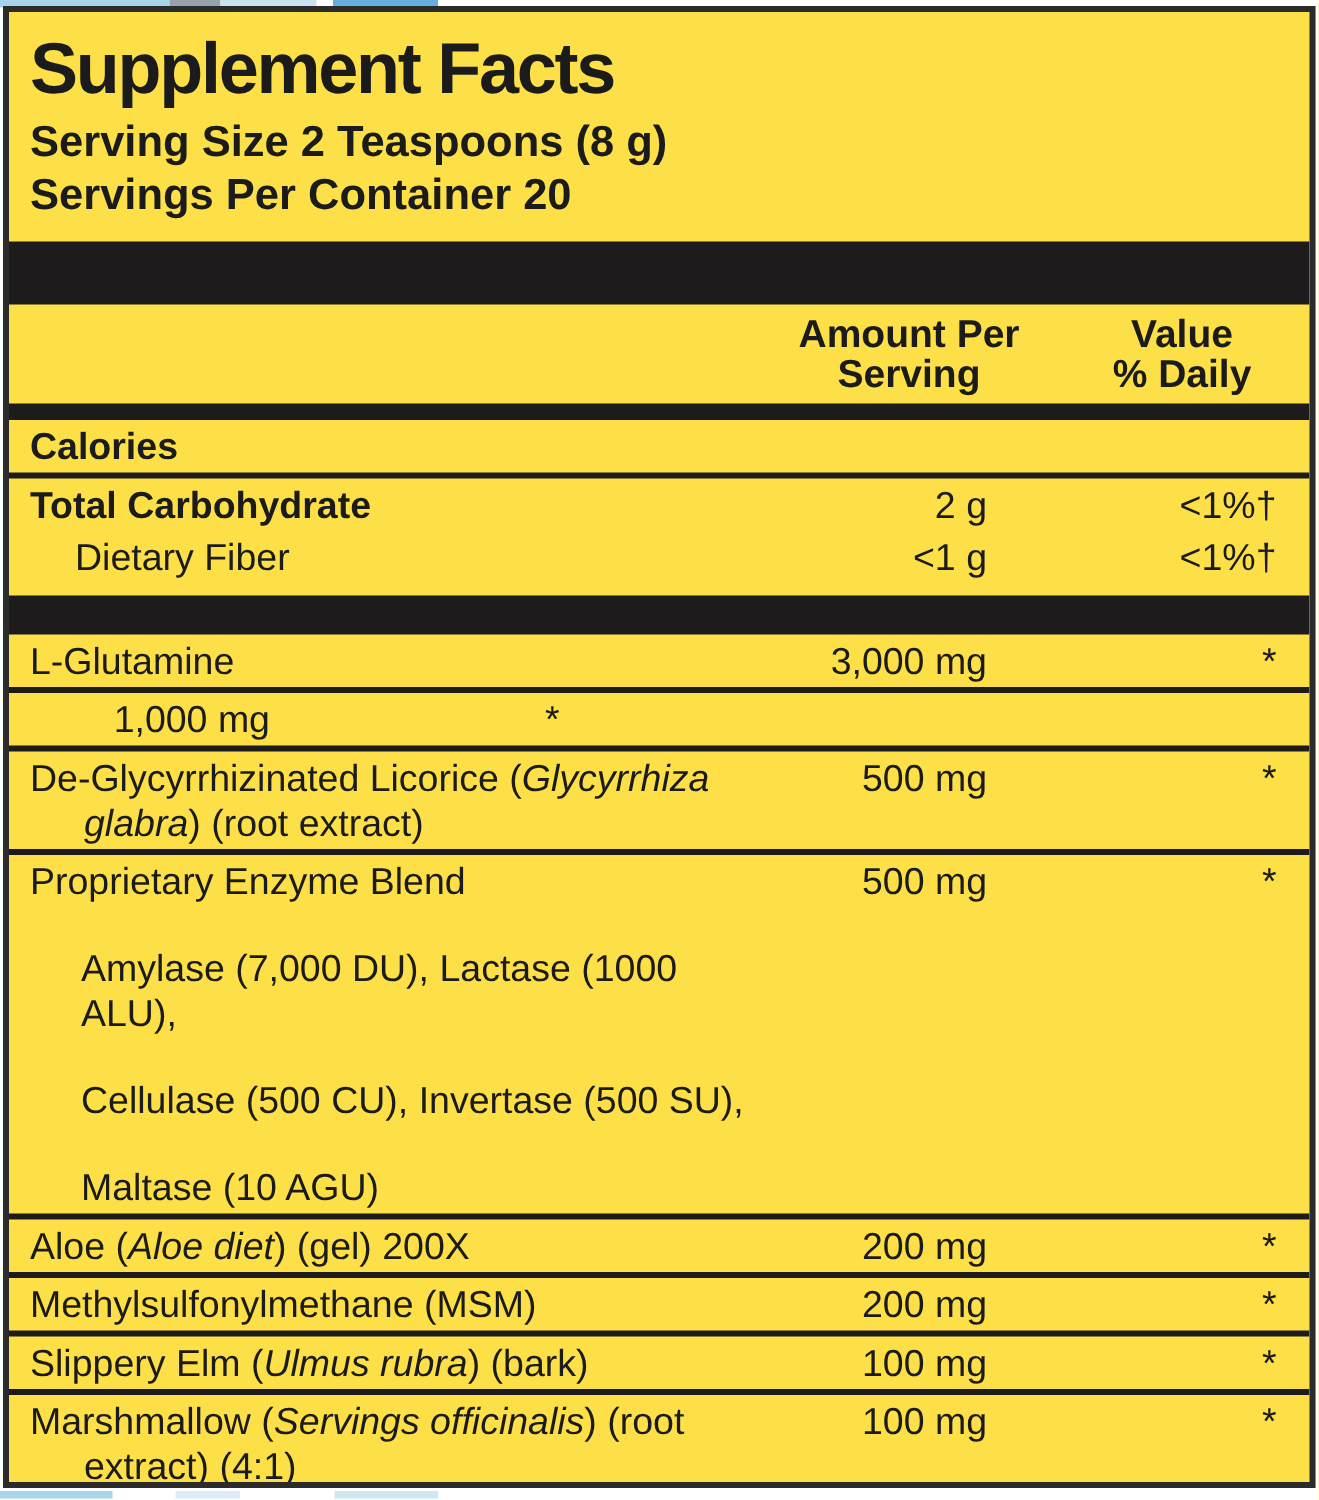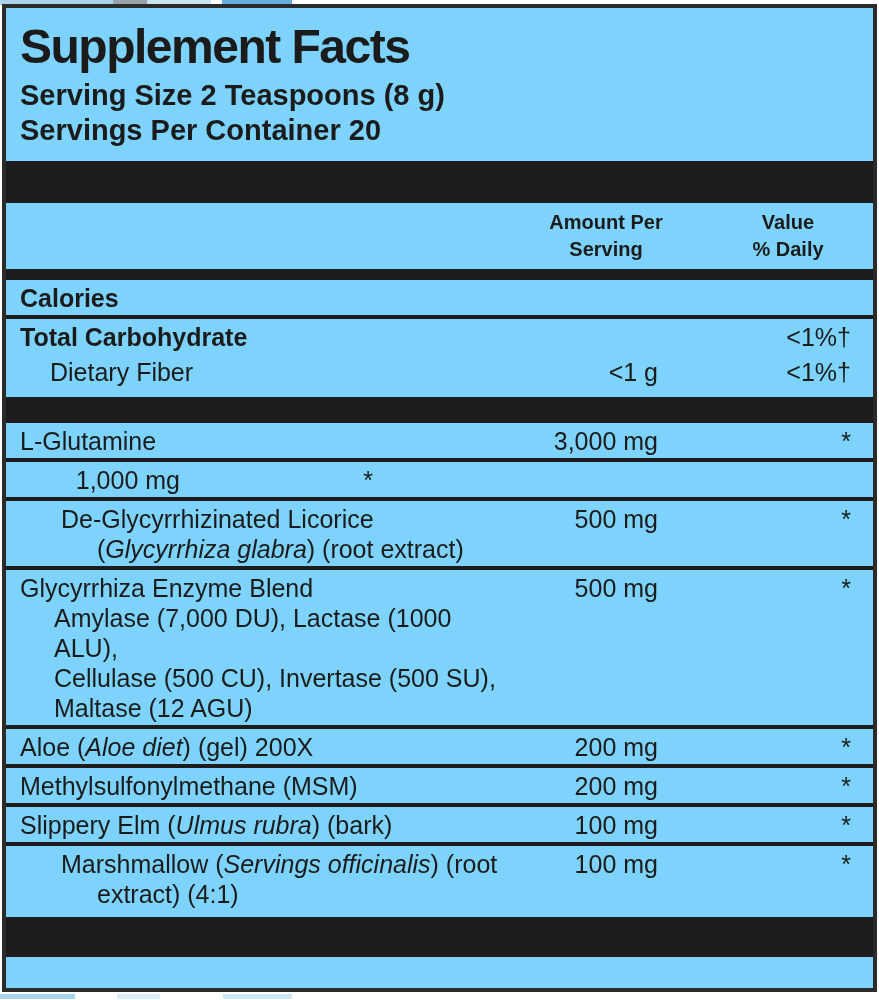--- a/index.html
+++ b/index.html
@@ -11,21 +11,21 @@
     overflow: hidden;
     position: relative;
   }
   .edge-seg { position: absolute; height: 5px; }
   .panel {
     position: absolute;
     left: 2px; top: 4px;
     width: 875px; height: 988px;
     box-sizing: border-box;
     border: 4px solid #2b2b2b;
-    background: #7dd3fc;
+    background: #fde047;
     overflow: hidden;
   }
   .title {
     font-size: 48px; font-weight: bold;
     letter-spacing: -1.5px;
     line-height: 50px;
     margin: 14px 0 6px 0;
     padding: 0 14px;
   }
   .serving-line {
@@ -35,37 +35,37 @@
   }
   .bar { background: #1d1b1b; width: 100%; }
   .bar1 { height: 42px; margin-top: 13px; }
   .bar2 { height: 11px; }
   .bar3 { height: 26px; margin-top: 8px; }
   .bar4 { height: 40px; margin-top: 6px; }
   .sep { height: 4px; background: #1d1b1b; width: 100%; }
   .hdr-row { position: relative; height: 66px; }
   .hdr {
     position: absolute; top: 6px;
-    font-size: 20px; font-weight: bold;
+    font-size: 26px; font-weight: bold;
     line-height: 27px; text-align: center;
   }
   .hdr-amount { left: 515px; width: 170px; }
   .hdr-dv { left: 712px; width: 140px; }
   .row {
     display: flex; align-items: flex-start;
     padding: 3px 22px 2px 14px;
     font-size: 25px; line-height: 30px;
   }
   .row .name { flex: 1; }
   .row .amt { width: 160px; text-align: right; white-space: nowrap; }
   .row .dv { width: 193px; text-align: right; white-space: nowrap; }
   .bold { font-weight: bold; }
   .indent { padding-left: 30px; }
-  .hang { padding-left: 36px; text-indent: -36px; margin-left: 41px; }
-  .sub-line { padding-left: 34px; }
+  .hang { padding-left: 36px; text-indent: -36px; }
+  .sub-line { padding-left: 34px; margin-top: 28px; }
   i { font-style: italic; }
   .footnotes {
     margin-top: 6px;
     padding: 0 14px;
     font-size: 25px; line-height: 31px;
   }
 </style>
 </head>
 <body>
 
@@ -104,20 +104,21 @@
 
   <div class="row">
     <div class="name bold">Calories</div>
     <div class="dv"></div>
   </div>
 
   <div class="sep"></div>
 
   <div class="row">
     <div class="name bold">Total Carbohydrate</div>
+    <div class="amt">2 g</div>
     <div class="dv">&lt;1%†</div>
   </div>
 
   <div class="row">
     <div class="name indent">Dietary Fiber</div>
     <div class="amt">&lt;1 g</div>
     <div class="dv">&lt;1%†</div>
   </div>
 
   <div class="bar bar3"></div>
@@ -137,24 +138,24 @@
 
   <div class="row">
     <div class="name hang"><span>De-Glycyrrhizinated Licorice (</span><i>Glycyrrhiza glabra</i><span>) (root extract)</span></div>
     <div class="amt">500 mg</div>
     <div class="dv">*</div>
   </div>
   <div class="sep"></div>
 
   <div class="row">
     <div class="name">
-      <div>Glycyrrhiza Enzyme Blend</div>
+      <div>Proprietary Enzyme Blend</div>
       <div class="sub-line">Amylase (7,000 DU), Lactase (1000 ALU),</div>
       <div class="sub-line">Cellulase (500 CU), Invertase (500 SU),</div>
-      <div class="sub-line">Maltase (12 AGU)</div>
+      <div class="sub-line">Maltase (10 AGU)</div>
     </div>
     <div class="amt">500 mg</div>
     <div class="dv">*</div>
   </div>
   <div class="sep"></div>
 
   <div class="row">
     <div class="name"><span>Aloe (</span><i>Aloe diet</i><span>) (gel) 200X</span></div>
     <div class="amt">200 mg</div>
     <div class="dv">*</div>

